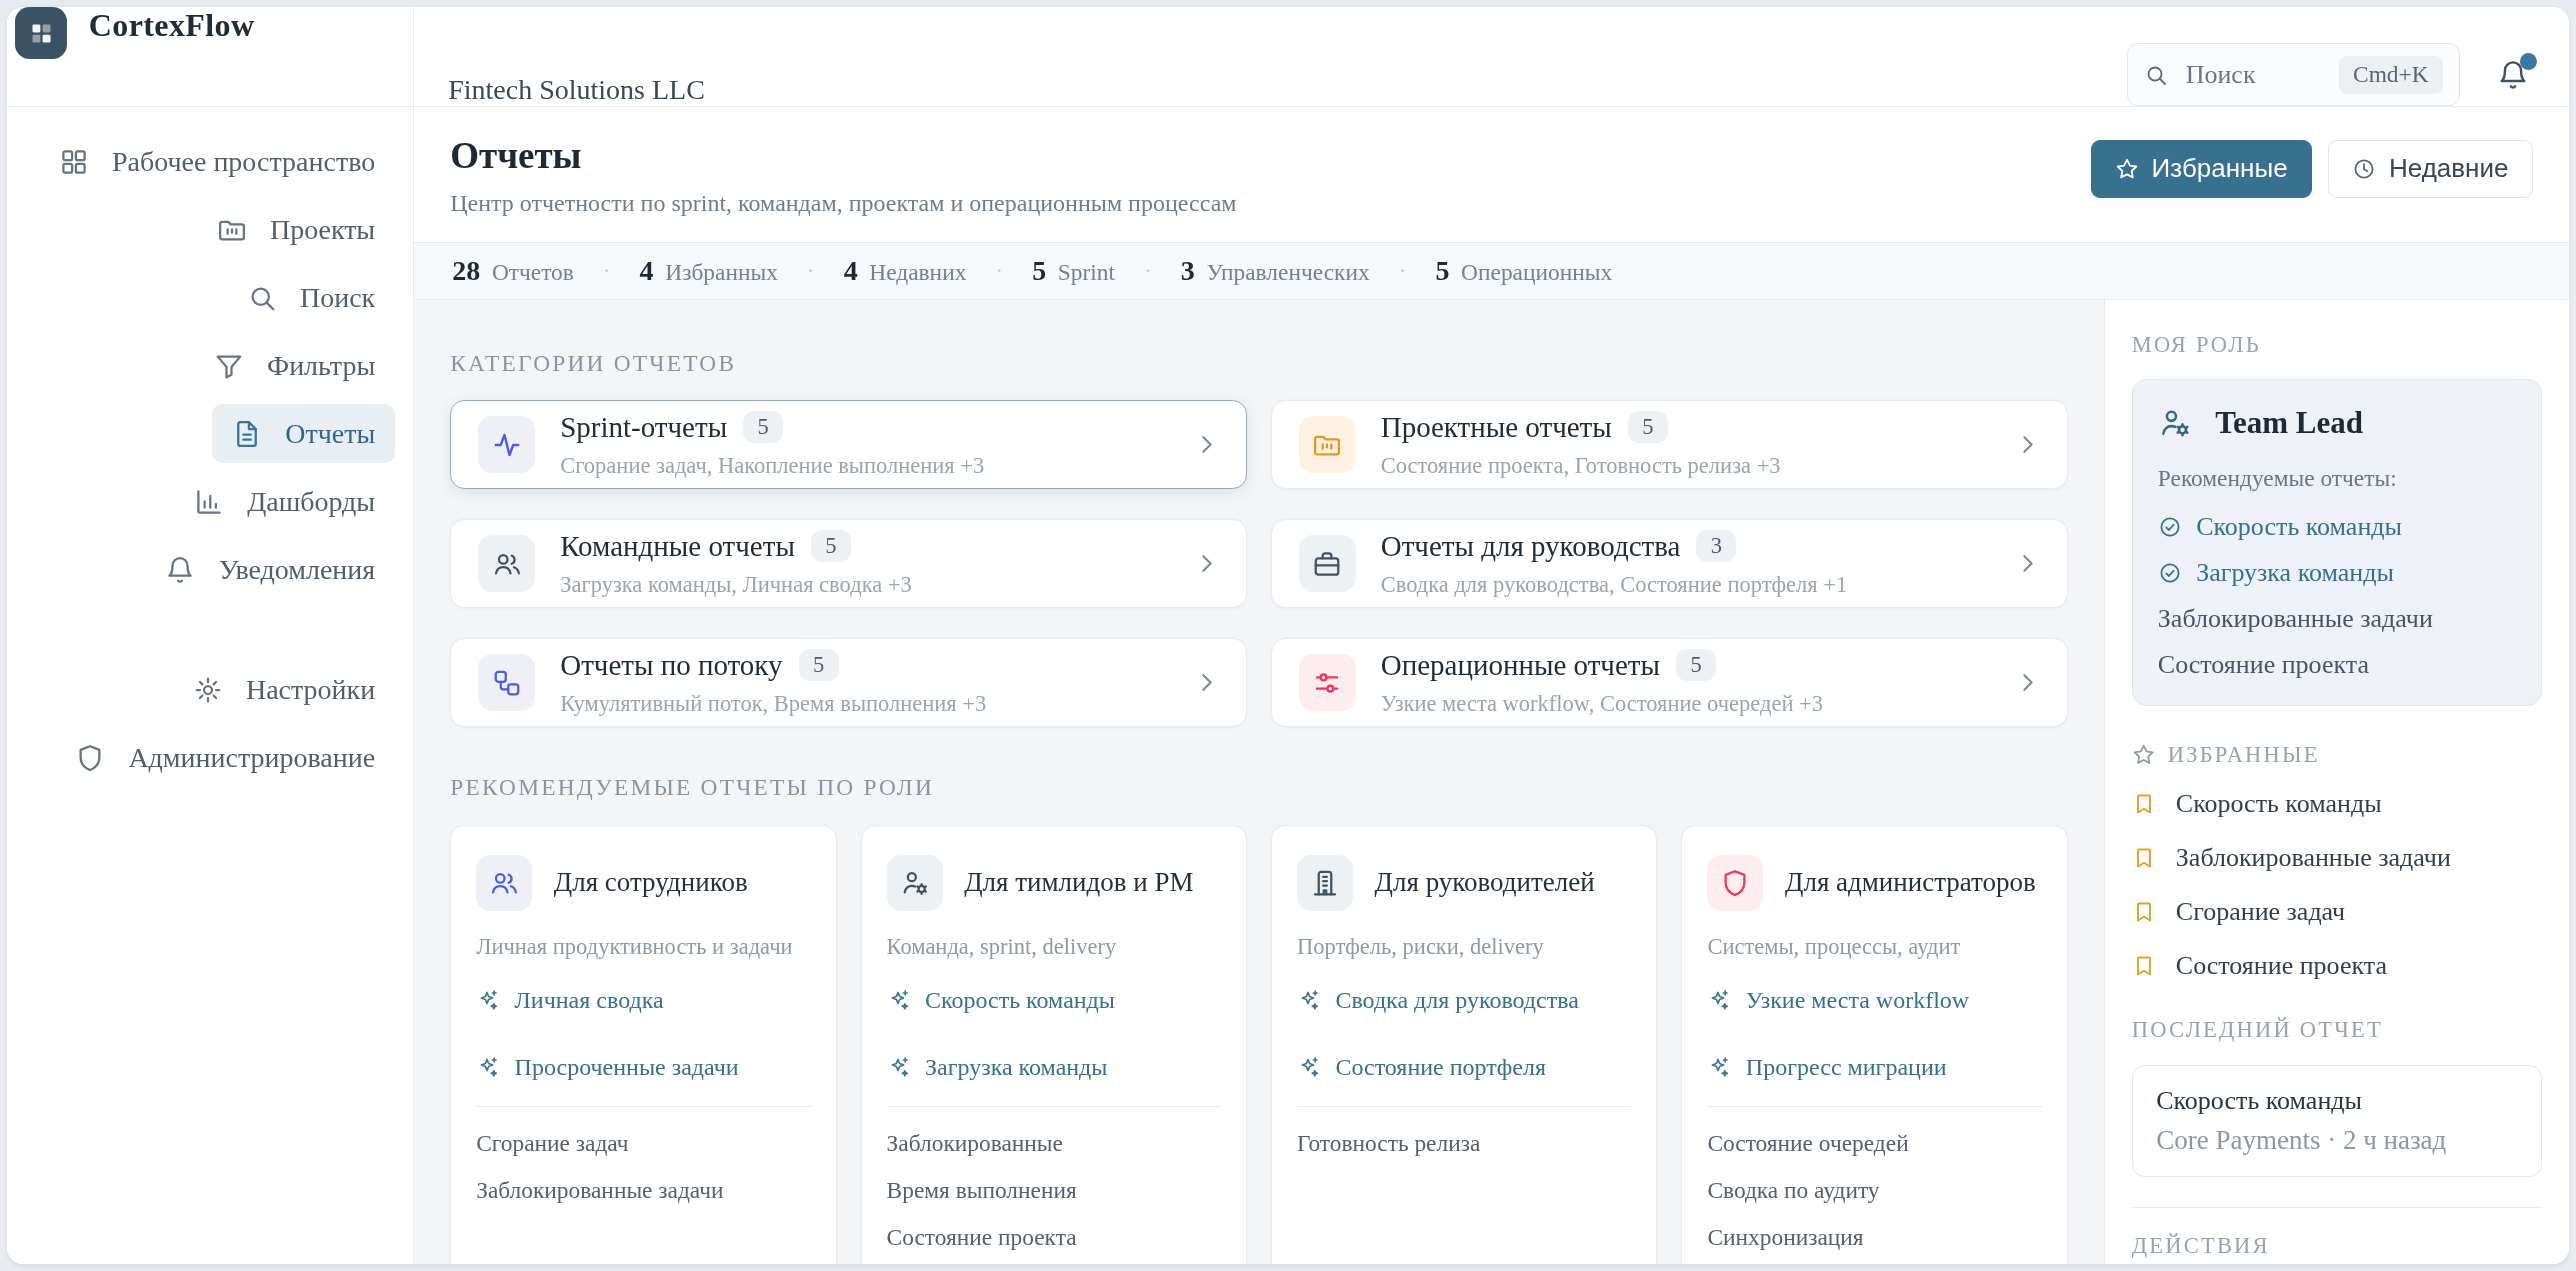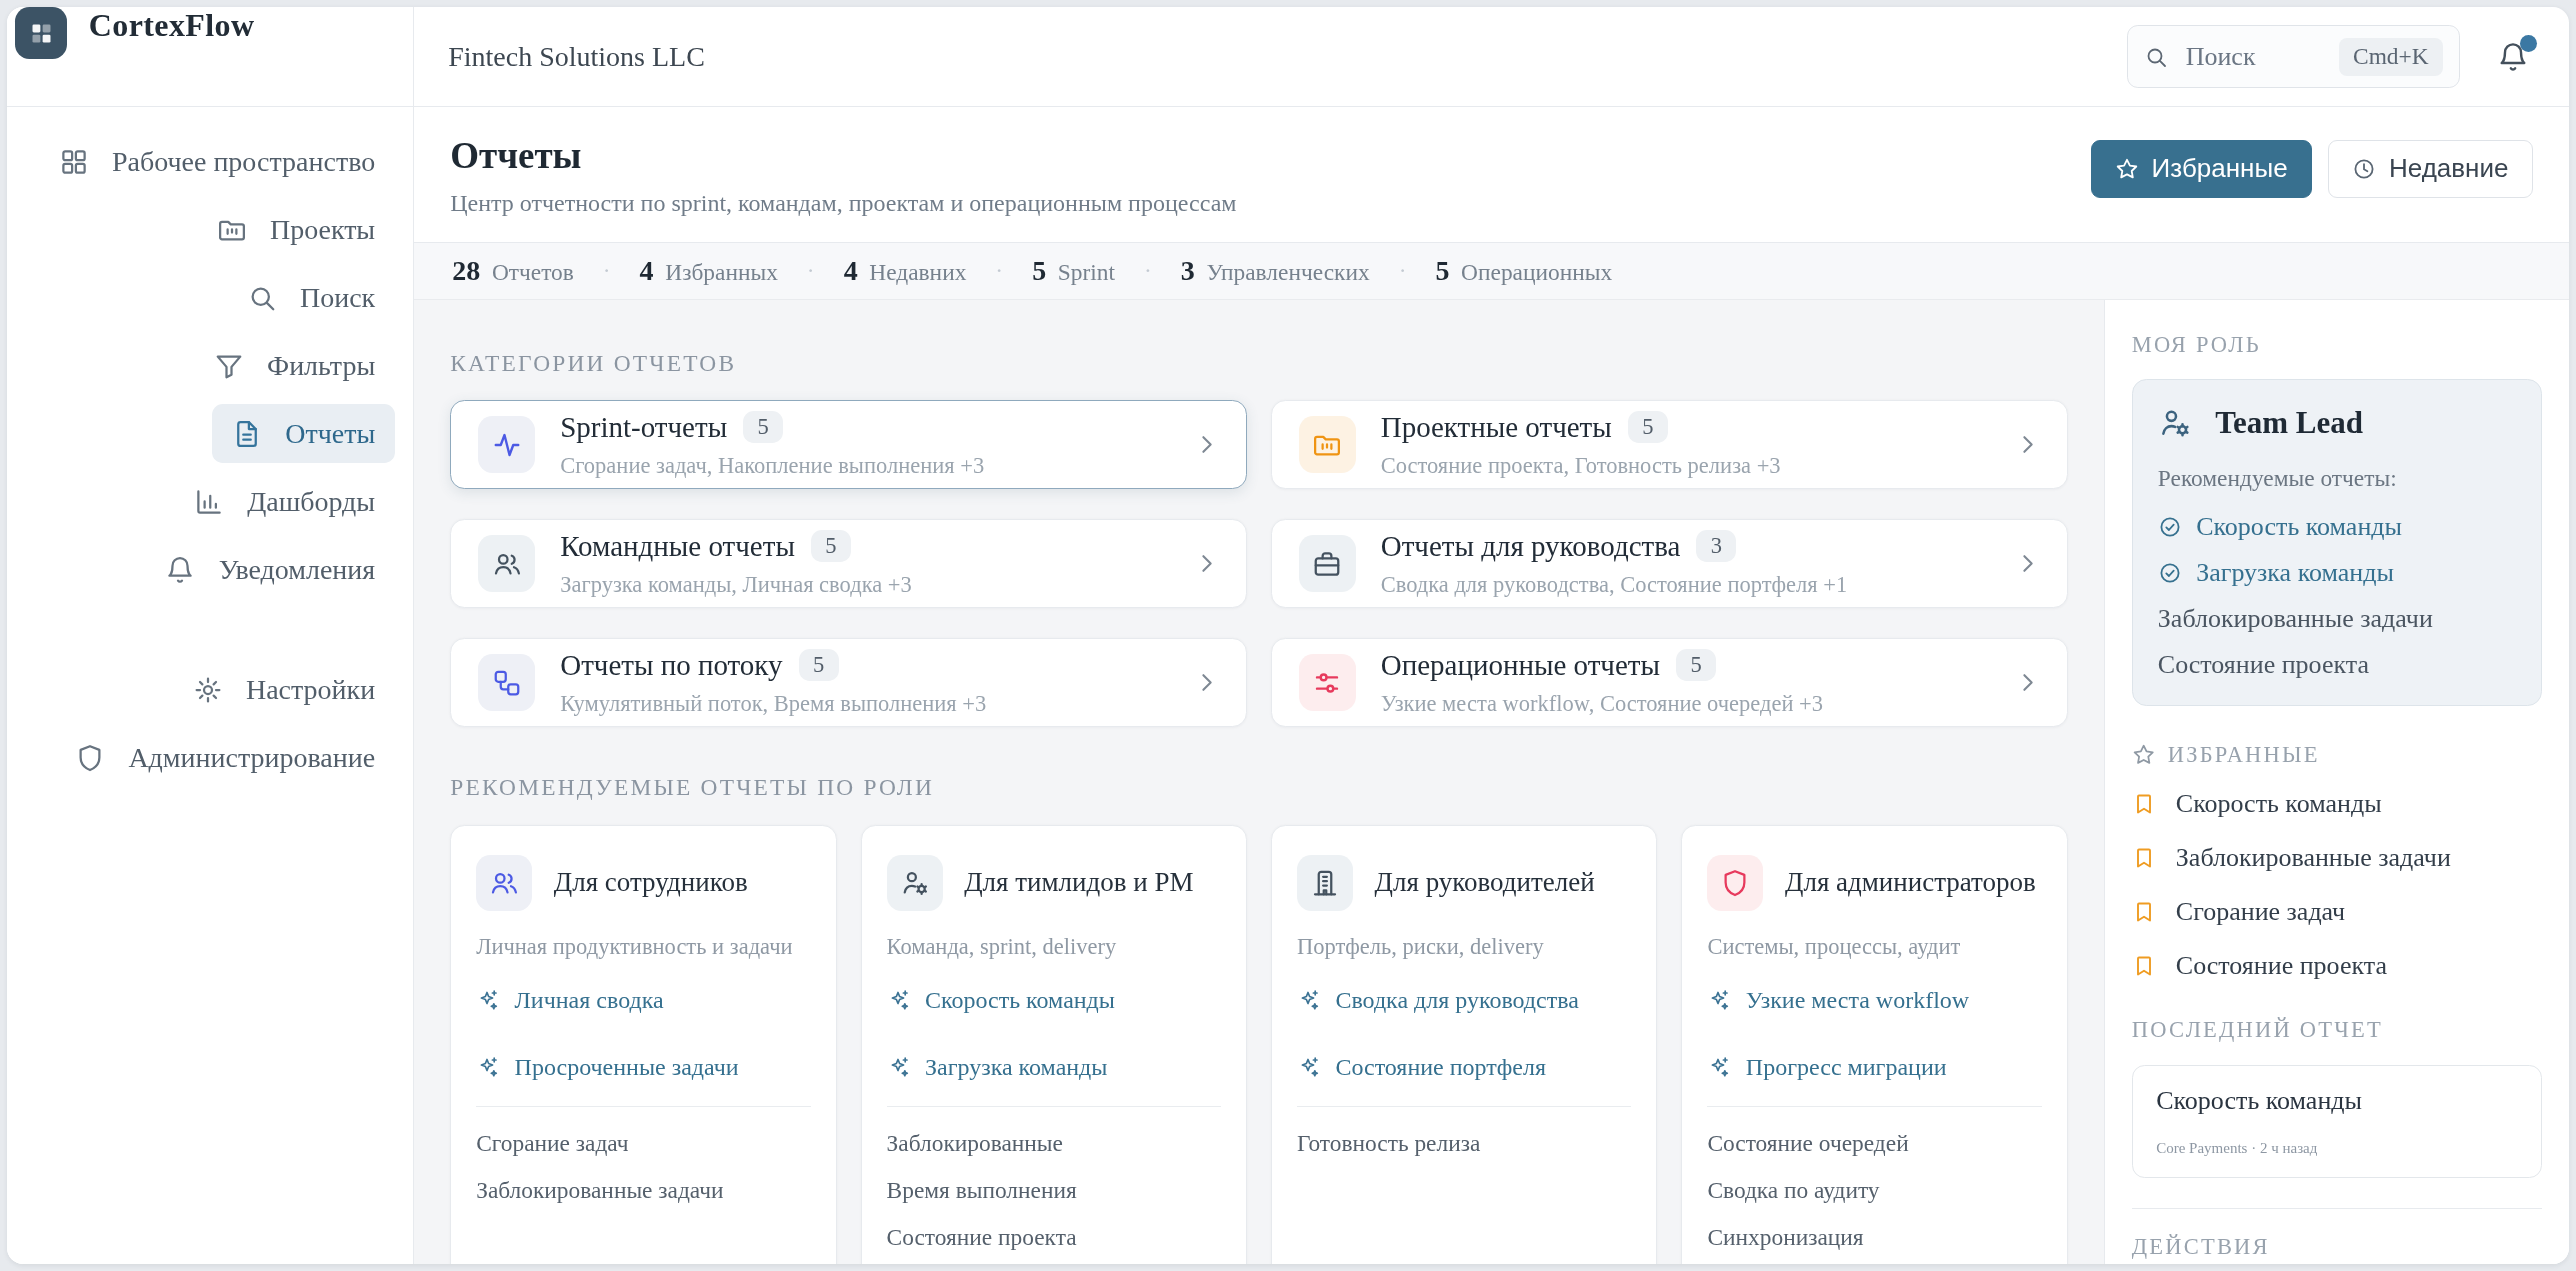--- a/index.html
+++ b/index.html
@@ -13,21 +13,21 @@
   .logo-tile svg{width:27px;height:27px;color:#ffffff;}
   .brand-name{font-size:32px;font-weight:bold;color:#222c36;letter-spacing:0.4px;}
   .nav{padding:25px 18px;display:flex;flex-direction:column;gap:9px;align-items:flex-end;}
   .nav-item{display:flex;align-items:center;gap:23.4px;padding:13.5px 20px;border-radius:10.8px;font-size:28px;color:#525e6a;cursor:pointer;}
   .nav-item svg{width:30px;height:30px;color:#67737f;flex:none;}
   .nav-item.active{background:#e9eef3;color:#2e688c;}
   .nav-item.active svg{color:#35749c;}
   .nav-gap{height:43px;}
   
   .main{flex:1;display:flex;flex-direction:column;min-width:0;}
-  .topbar{height:99px;flex:none;border-bottom:0.9px solid #e7eaee;display:flex;align-items:center;padding:0 34px;}
+  .topbar{height:99px;flex:none;border-bottom:0.9px solid #e7eaee;display:flex;align-items:flex-end;padding:0 34px;}
   .company{font-size:28px;color:#3d4751;}
   .topbar-right{margin-left:auto;display:flex;align-items:center;gap:32px;}
   .searchbox{display:flex;align-items:center;gap:16px;border:0.9px solid #e0e4e9;background:#fbfcfd;border-radius:10.8px;padding:11.7px 16px;}
   .searchbox svg{width:24px;height:24px;color:#5c6773;flex:none;}
   .searchbox input{border:none;outline:none;background:transparent;font-family:inherit;font-size:26px;color:#3a4450;width:135px;}
   .searchbox input::placeholder{color:#6b7684;}
   .kbd{background:#edf0f3;border-radius:8px;padding:5.4px 14.4px;font-size:23.4px;color:#5a6572;}
   .bell-wrap{position:relative;padding:5.4px;cursor:pointer;}
   .bell-wrap svg{width:32px;height:32px;color:#44505c;}
   .bell-dot{position:absolute;top:0;right:-1.8px;width:17px;height:17px;border-radius:50%;background:#3b78a3;}
@@ -92,21 +92,21 @@
   .rp-links{margin-top:20px;display:flex;flex-direction:column;gap:16px;}
   .rp-link{display:flex;align-items:center;gap:14.4px;font-size:26px;color:#35708f;cursor:pointer;}
   .rp-link svg{width:24px;height:24px;flex:none;color:#36718f;}
   .rp-extras{margin-top:16px;display:flex;flex-direction:column;gap:16px;}
   .rp-extra{font-size:26px;color:#4a5561;}
   .fav-list{display:flex;flex-direction:column;gap:24px;margin-bottom:36px;}
   .fav-item{display:flex;align-items:center;gap:20px;font-size:26px;color:#333e4a;cursor:pointer;}
   .fav-item svg{width:24px;height:24px;flex:none;color:#ef9c22;}
   .last-card{border:0.9px solid #e3e7eb;border-radius:12.6px;padding:20px 23.4px;margin-bottom:30.5px;background:#fff;cursor:pointer;}
   .last-title{font-size:26px;color:#2a3440;}
-  .last-meta{font-size:15px;color:#8d97a3;margin-top:24px;}
+  .last-meta{font-size:27px;color:#8d97a3;margin-top:9px;}
   .rp-divider{border:none;border-top:0.9px solid #e7eaee;margin:0 0 25px;}
 </style>
 </head>
 <body>
 
 <svg width="0" height="0" style="position:absolute" aria-hidden="true">
   <defs>
     <symbol id="i-logo" viewBox="0 0 24 24">
         <g fill="currentColor" stroke="none">
       <rect x="4" y="4" width="7" height="7" rx="1.2" opacity=".95"></rect>

